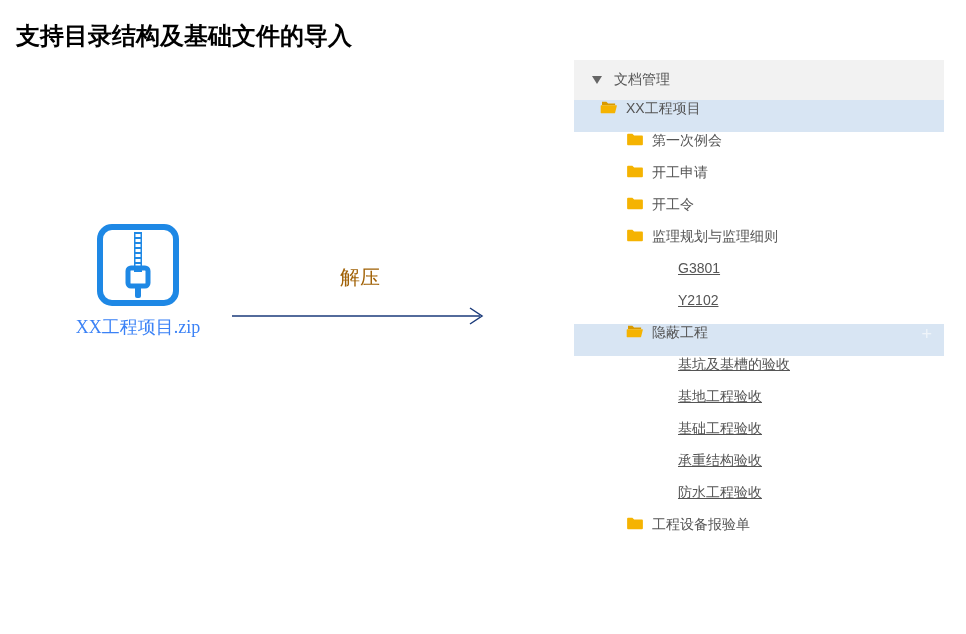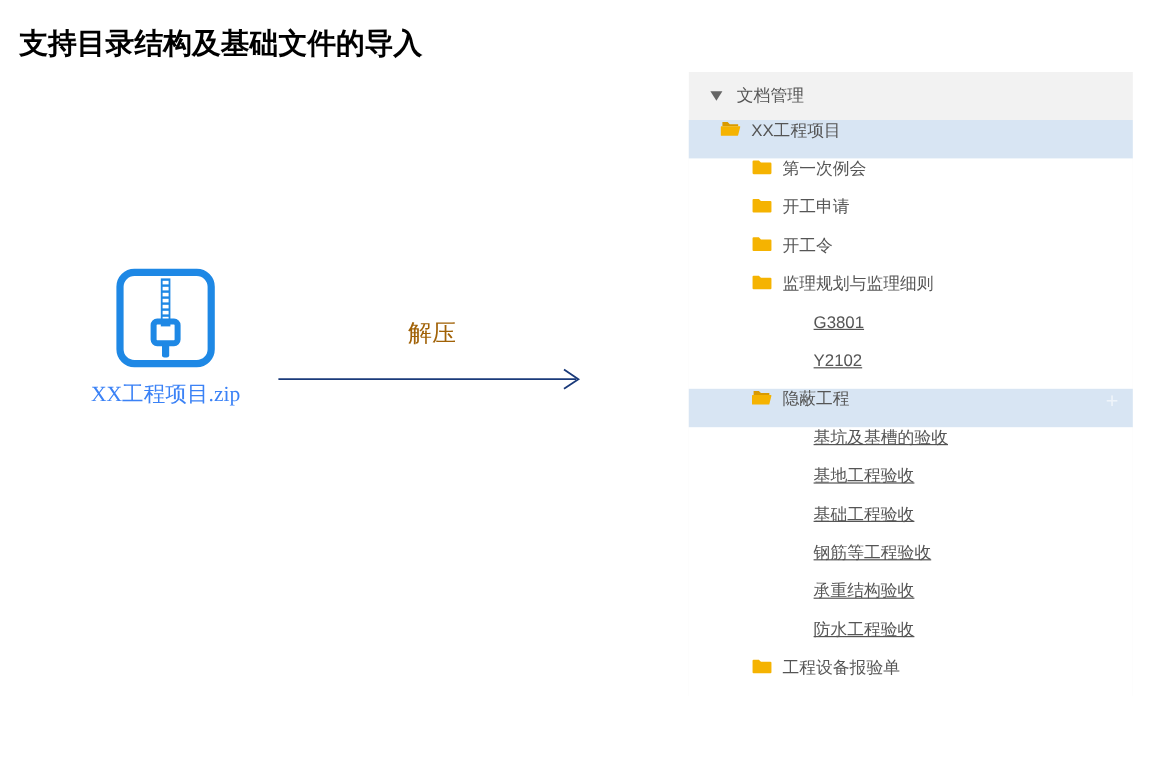--- a/index.html
+++ b/index.html
@@ -218,23 +218,20 @@
     <div class="node file-pad">
       <span class="node-label">基坑及基槽的验收</span>
     </div>
     <div class="node file-pad">
       <span class="node-label">基地工程验收</span>
     </div>
     <div class="node file-pad">
       <span class="node-label">基础工程验收</span>
     </div>
     <div class="node file-pad">
-      <span class="node-label">钢筋等工程验收</span>
-    </div>
-    <div class="node file-pad">
       <span class="node-label">承重结构验收</span>
     </div>
     <div class="node file-pad">
       <span class="node-label">防水工程验收</span>
     </div>
 
     <div class="node lvl1">
       <svg class="folder-closed" width="18" height="14">
           <use href="#svg-folder-closed"></use>
         </svg>

